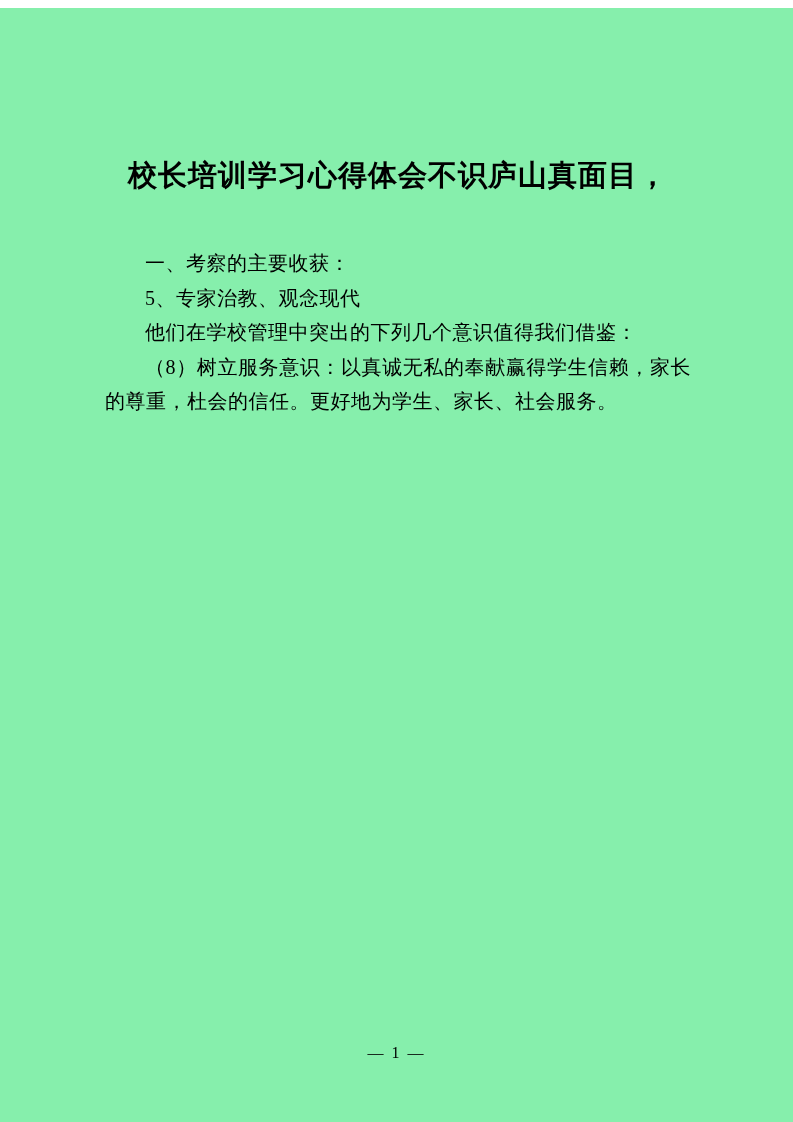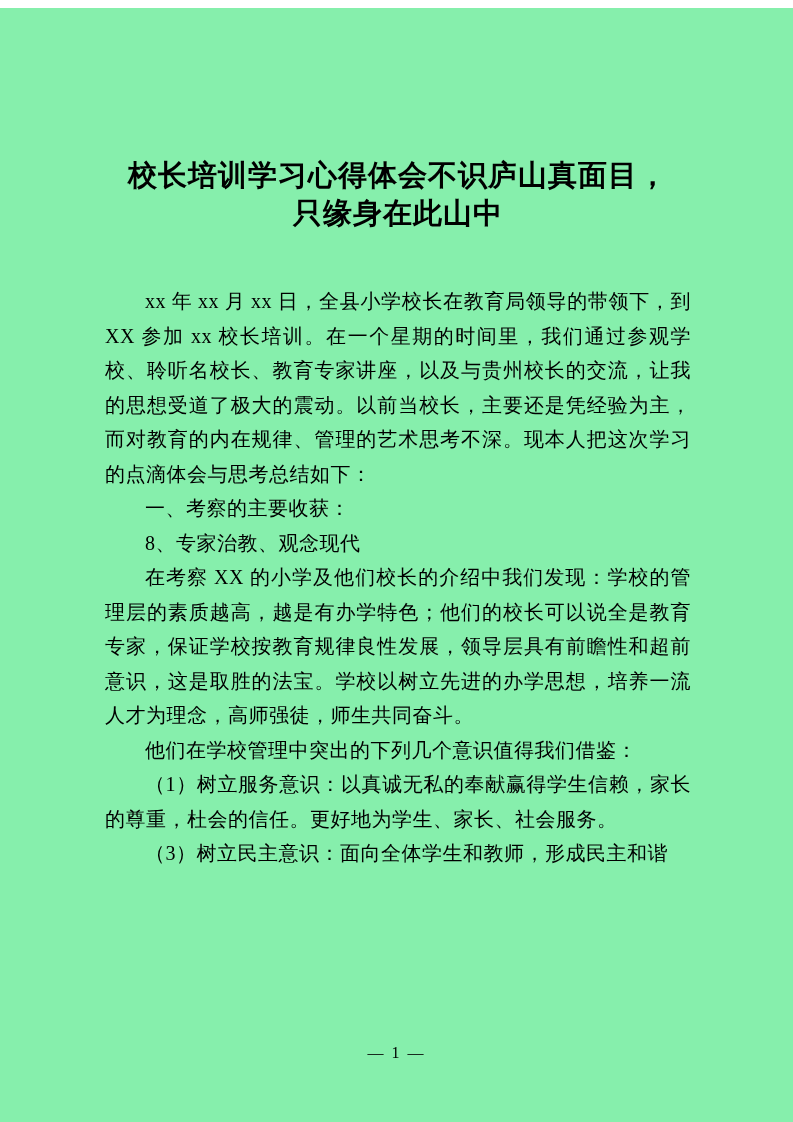--- a/index.html
+++ b/index.html
@@ -52,28 +52,24 @@
     letter-spacing: 2px;
   }
 </style>
 </head>
 <body>
 
 <div class="page">
 
   <h1 class="title">
     <span class="title-line">校长培训学习心得体会不识庐山真面目，</span>
-    <span class="title-line">只缘身在此山中</span>
   </h1>
 
   <div class="doc-body">
-    <p class="para">xx 年 xx 月 xx 日，全县小学校长在教育局领导的带领下，到 XX 参加 xx 校长培训。在一个星期的时间里，我们通过参观学校、聆听名校长、教育专家讲座，以及与贵州校长的交流，让我的思想受道了极大的震动。以前当校长，主要还是凭经验为主，而对教育的内在规律、管理的艺术思考不深。现本人把这次学习的点滴体会与思考总结如下：</p>
     <p class="para bold">一、考察的主要收获：</p>
-    <p class="para">8、专家治教、观念现代</p>
-    <p class="para">在考察 XX 的小学及他们校长的介绍中我们发现：学校的管理层的素质越高，越是有办学特色；他们的校长可以说全是教育专家，保证学校按教育规律良性发展，领导层具有前瞻性和超前意识，这是取胜的法宝。学校以树立先进的办学思想，培养一流人才为理念，高师强徒，师生共同奋斗。</p>
+    <p class="para">5、专家治教、观念现代</p>
     <p class="para">他们在学校管理中突出的下列几个意识值得我们借鉴：</p>
-    <p class="para">（1）树立服务意识：以真诚无私的奉献赢得学生信赖，家长的尊重，杜会的信任。更好地为学生、家长、社会服务。</p>
-    <p class="para">（3）树立民主意识：面向全体学生和教师，形成民主和谐</p>
+    <p class="para">（8）树立服务意识：以真诚无私的奉献赢得学生信赖，家长的尊重，杜会的信任。更好地为学生、家长、社会服务。</p>
   </div>
 
   <div class="page-number">— 1 —</div>
 
 </div>
 
 </body></html>

